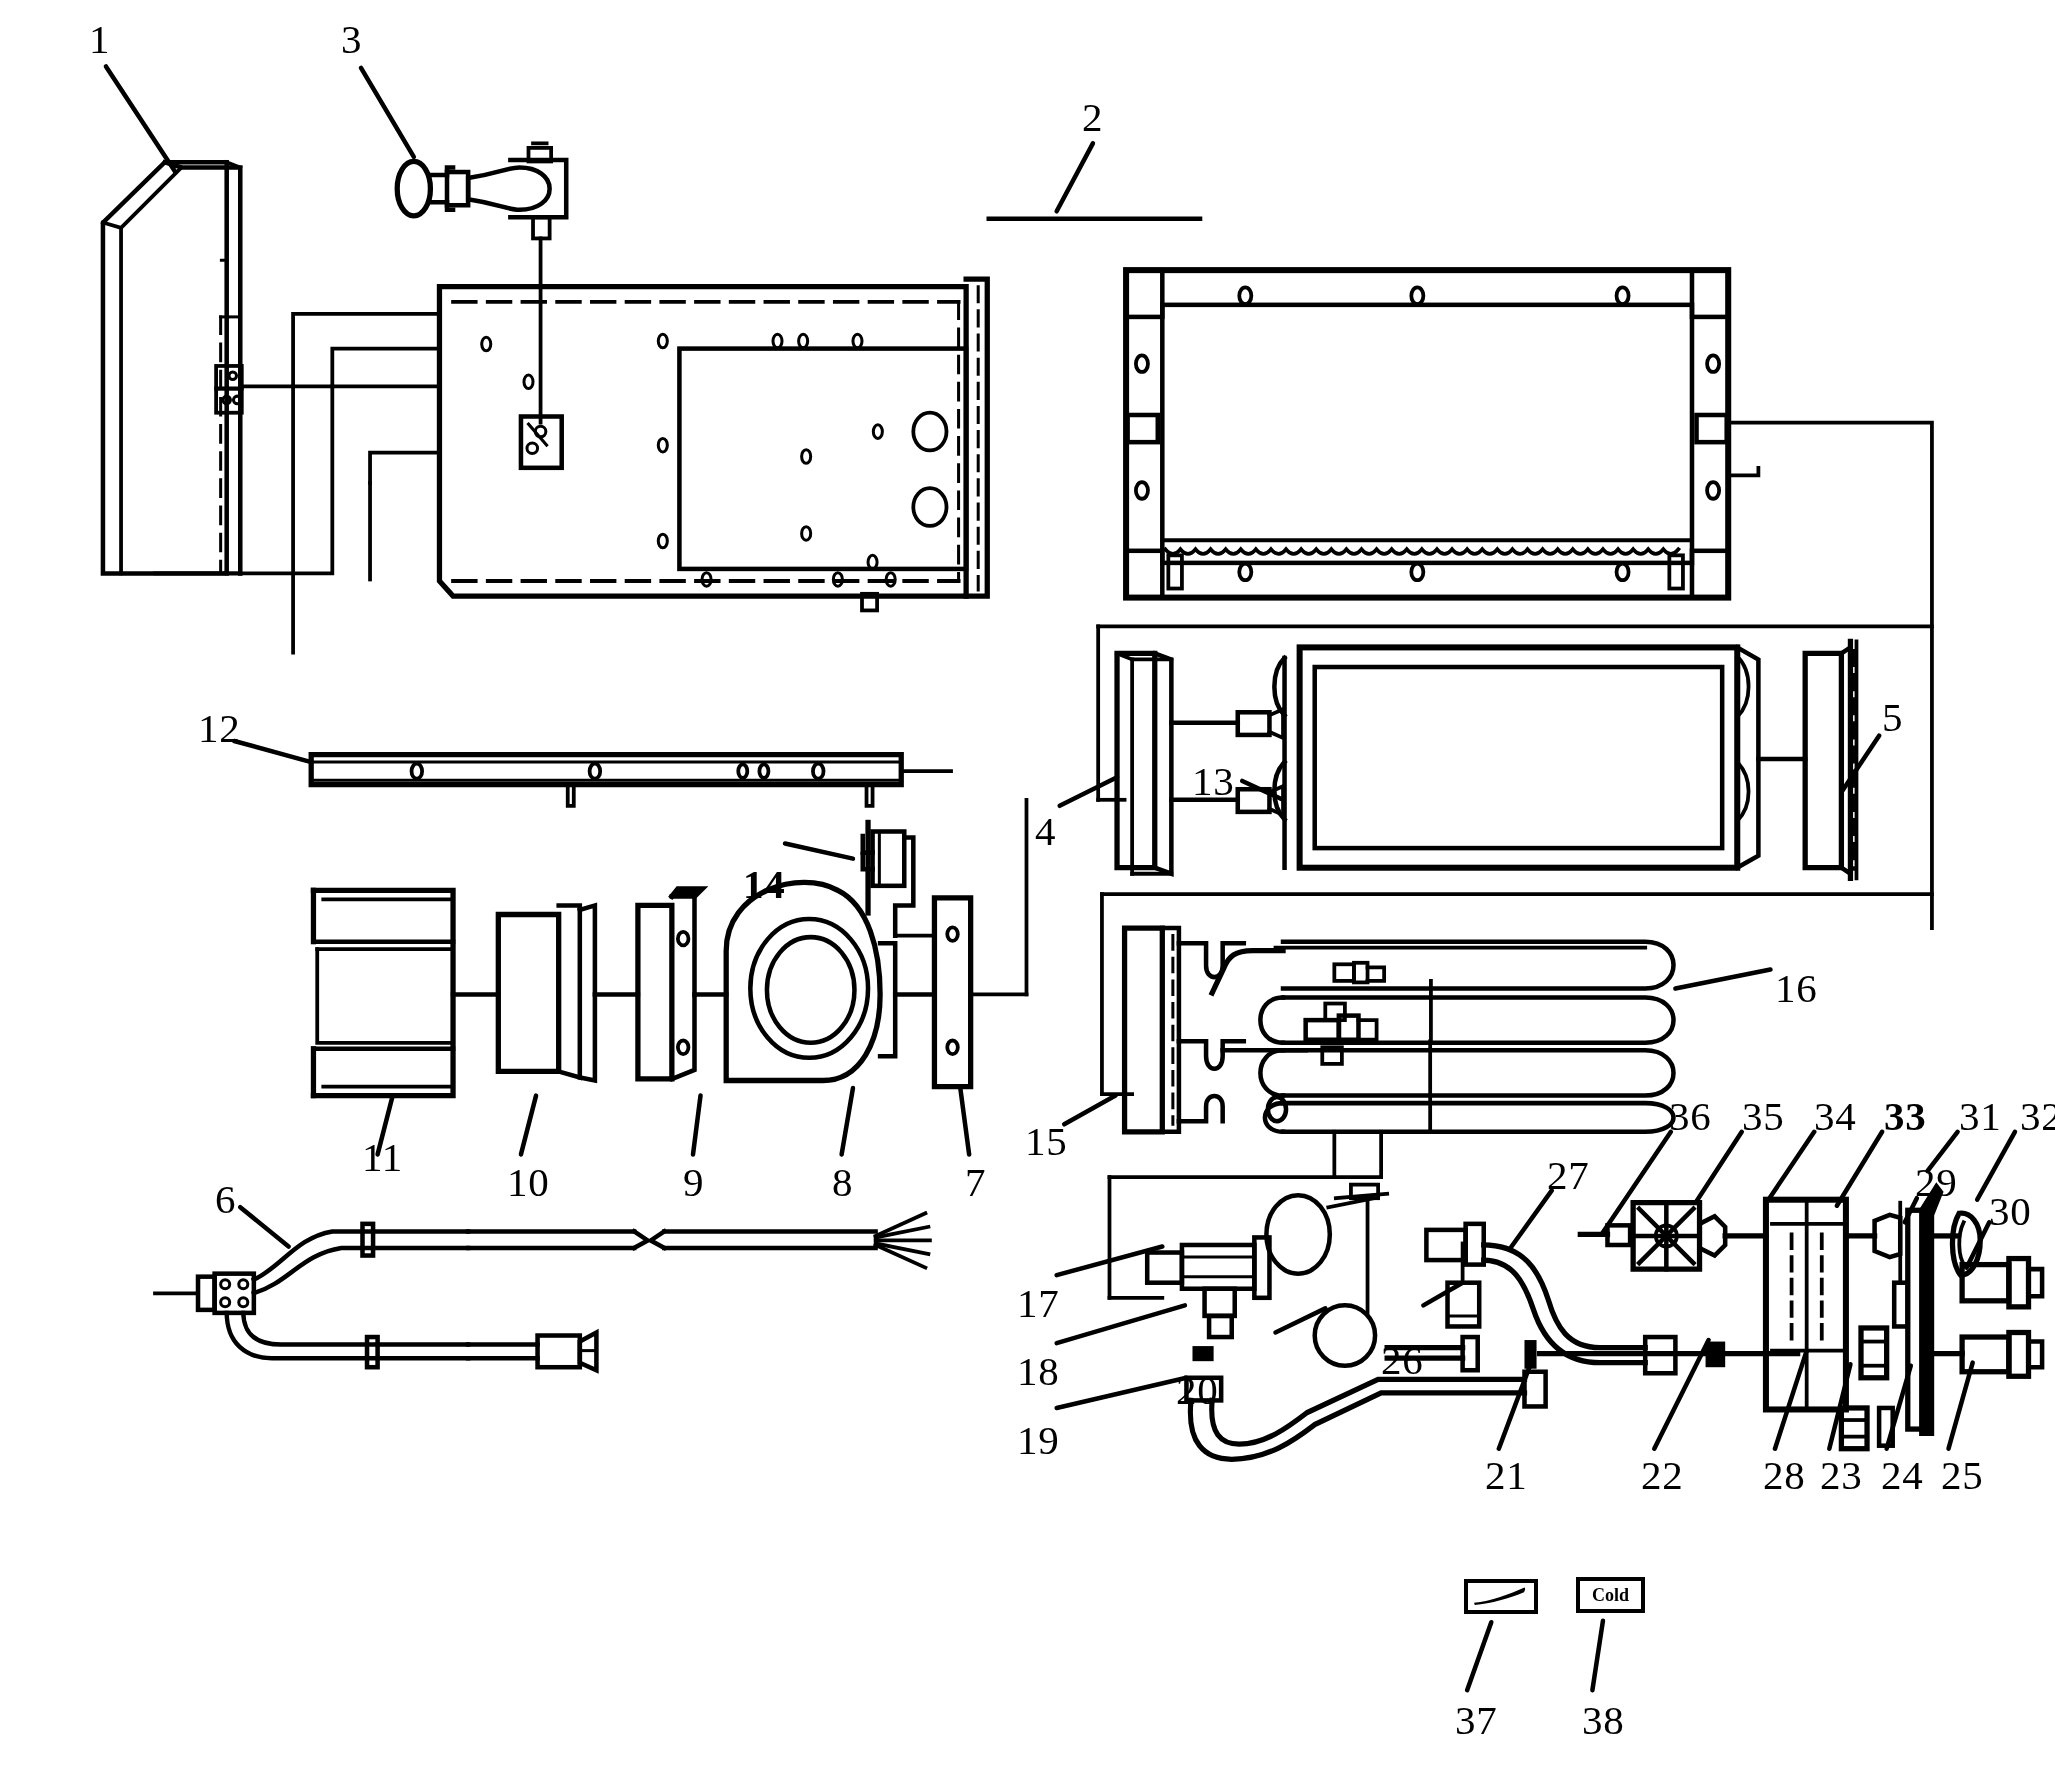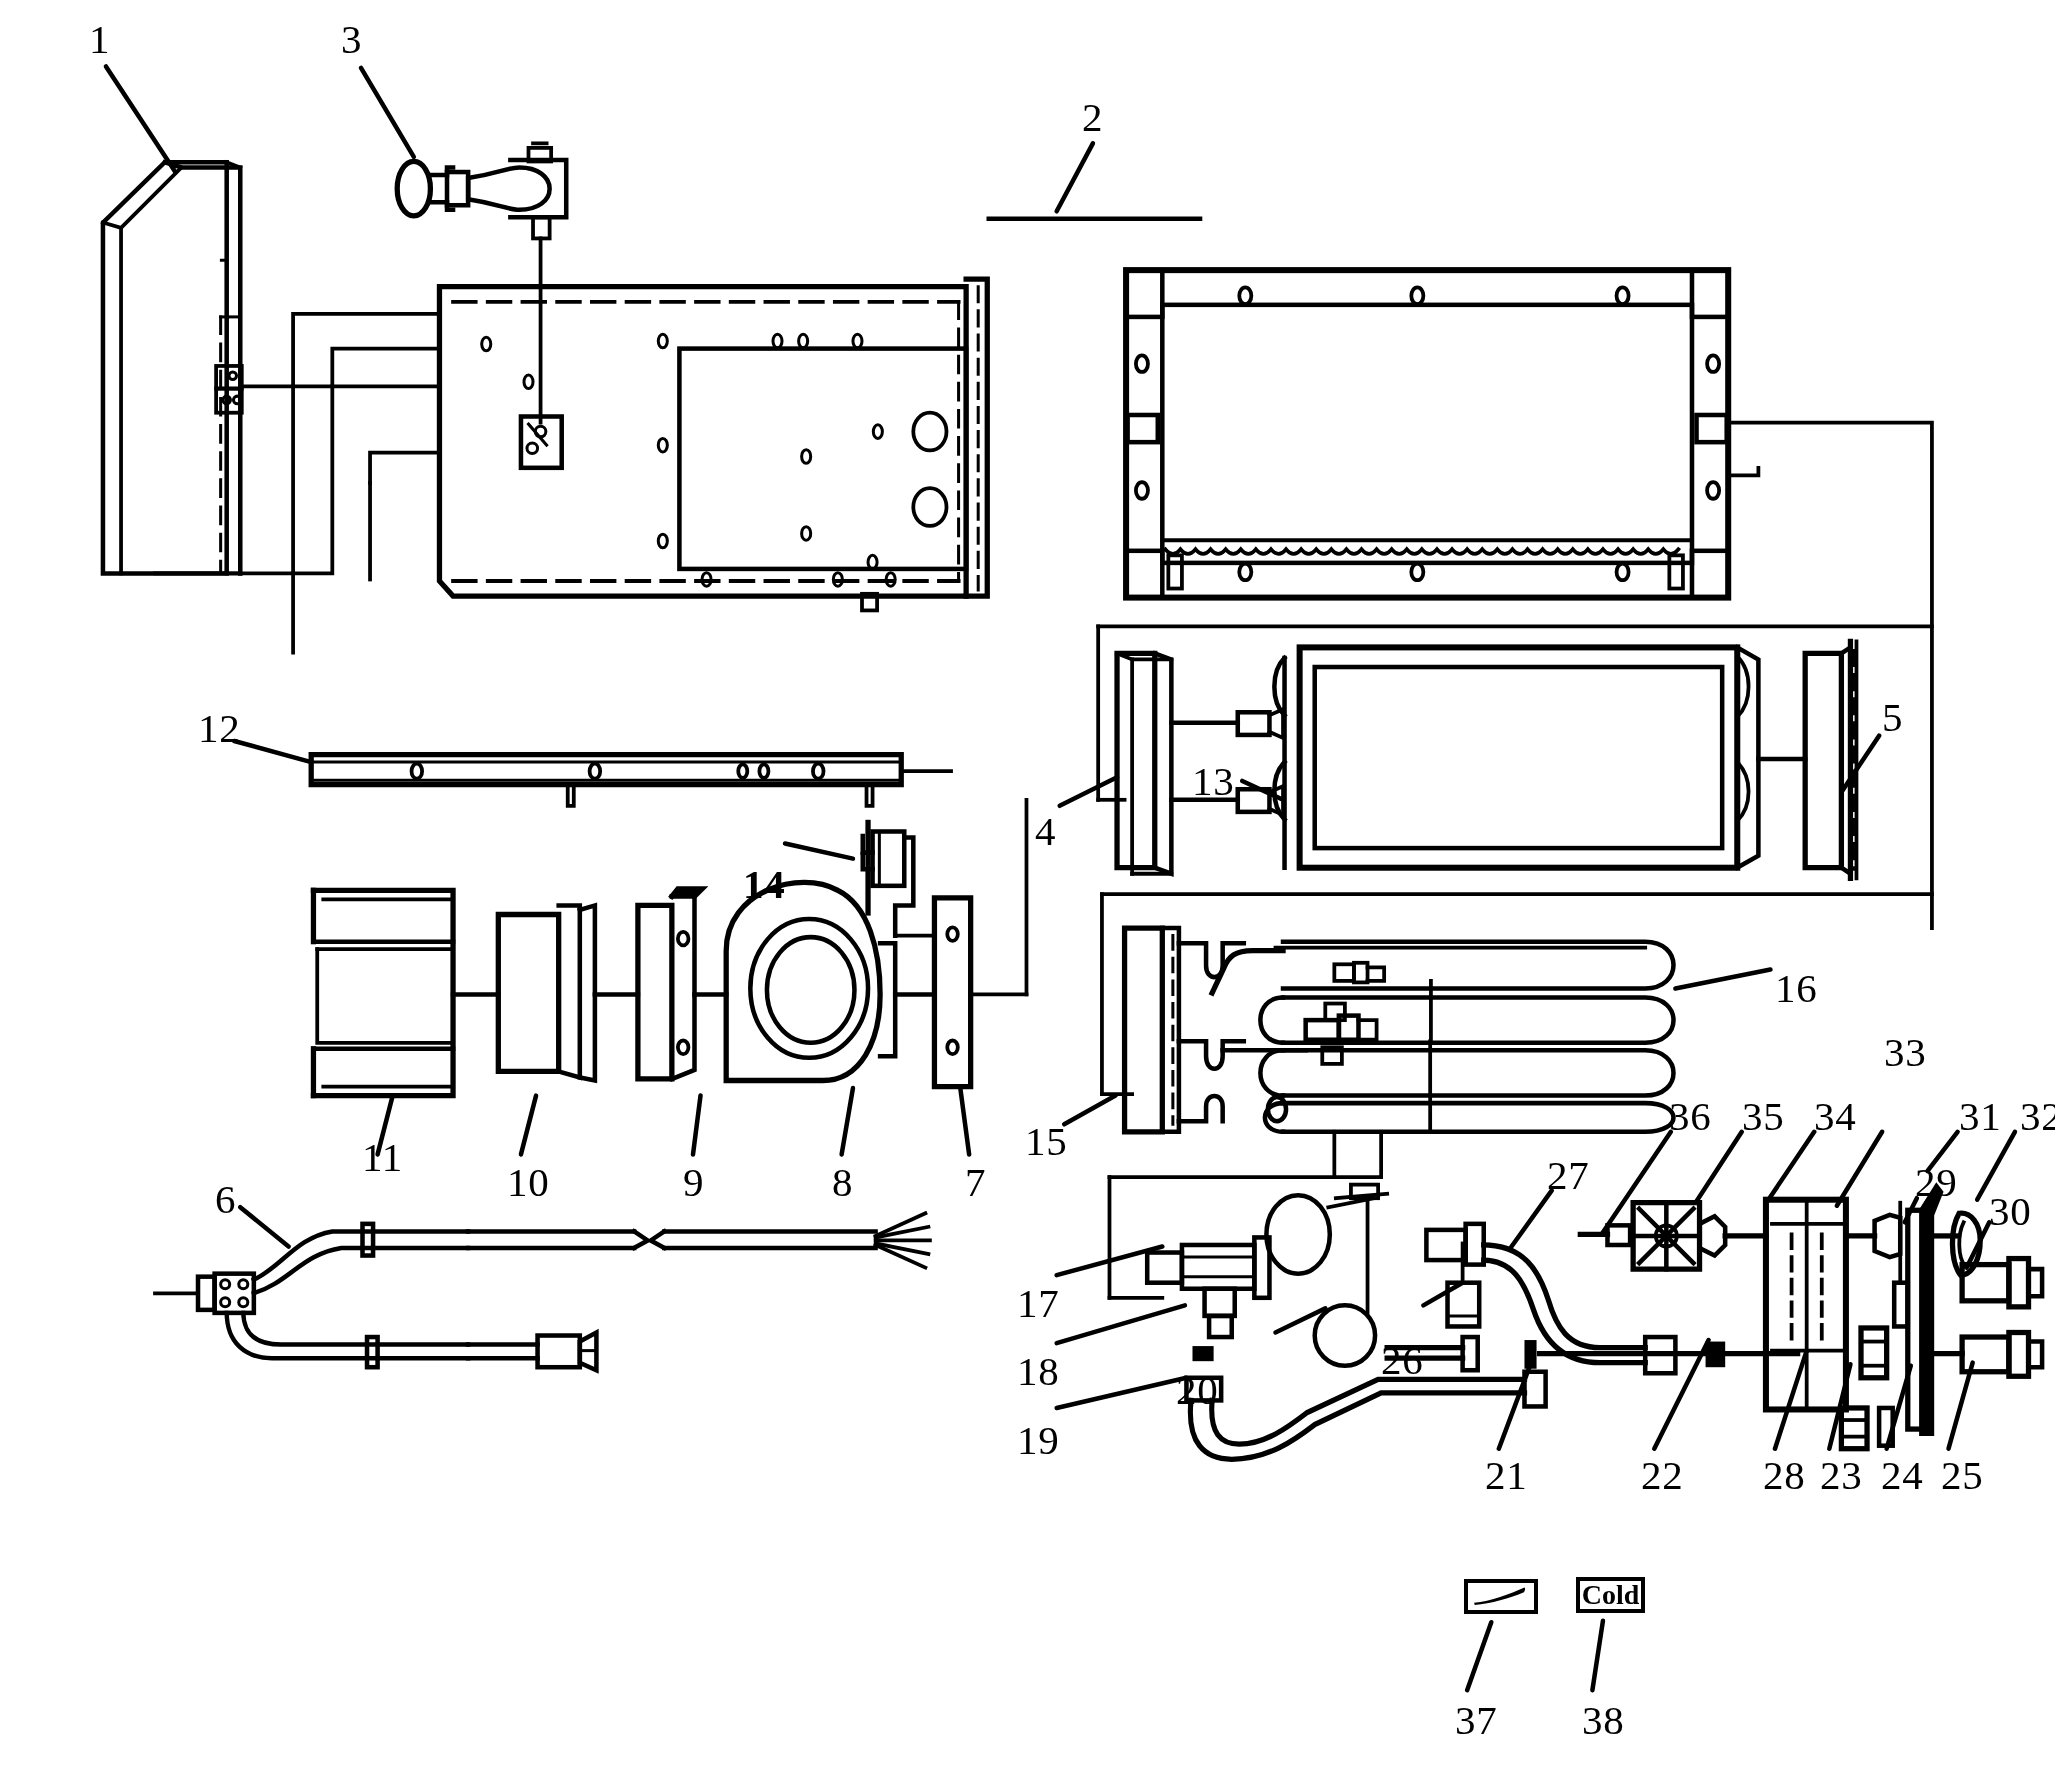--- a/index.html
+++ b/index.html
@@ -455,21 +455,21 @@
   </g>
 </svg>
 
 <div style="position:absolute;left:1464px;top:1579px;width:74px;height:35px;border:4.5px solid #000;box-sizing:border-box;">
   <svg width="65" height="26" viewBox="0 0 86 34" style="position:absolute;left:0;top:0;">
     <path d="M8 26 C30 24 56 14 74 6 C76 5 76 10 74 12 C56 20 30 27 9 29 Z" fill="#000"></path>
   </svg>
 </div>
 
 <div style="position:absolute;left:1576px;top:1577px;width:69px;height:36px;border:4.5px solid #000;box-sizing:border-box;display:flex;align-items:center;justify-content:center;">
-  <span class="cold-label" style="position:static;font-size:28px;text-align:right;">Cold</span>
+  <span class="cold-label" style="position:static;font-size:18px;text-align:right;">Cold</span>
 </div>
 
 <svg id="leaders" width="2056" height="1789" viewBox="0 0 2724 2371" style="position:absolute;left:0;top:0;pointer-events:none;">
       <line x1="140" y1="88" x2="232" y2="228" stroke="#000000" stroke-width="6" stroke-linecap="round"></line>
       <line x1="478" y1="90" x2="548" y2="208" stroke="#000000" stroke-width="6" stroke-linecap="round"></line>
       <line x1="1448" y1="190" x2="1400" y2="280" stroke="#000000" stroke-width="6" stroke-linecap="round"></line>
       <line x1="2490" y1="975" x2="2440" y2="1050" stroke="#000000" stroke-width="6" stroke-linecap="round"></line>
       <line x1="1646" y1="1035" x2="1700" y2="1060" stroke="#000000" stroke-width="6" stroke-linecap="round"></line>
       <line x1="1404" y1="1068" x2="1480" y2="1030" stroke="#000000" stroke-width="6" stroke-linecap="round"></line>
       <line x1="310" y1="982" x2="412" y2="1010" stroke="#000000" stroke-width="6" stroke-linecap="round"></line>
@@ -518,21 +518,21 @@
       <div class="callout" style="left: 1025px; top: 1121px;">15</div>
       <div class="callout" style="left: 362px; top: 1137px;">11</div>
       <div class="callout" style="left: 507px; top: 1162px;">10</div>
       <div class="callout" style="left: 683px; top: 1162px;">9</div>
       <div class="callout" style="left: 832px; top: 1162px;">8</div>
       <div class="callout" style="left: 965px; top: 1162px;">7</div>
       <div class="callout" style="left: 215px; top: 1179px;">6</div>
       <div class="callout" style="left: 1669px; top: 1096px;">36</div>
       <div class="callout" style="left: 1742px; top: 1096px;">35</div>
       <div class="callout" style="left: 1814px; top: 1096px;">34</div>
-      <div class="callout" style="left: 1884px; top: 1032px;">33</div>
+      <div class="callout" style="left: 1884px; top: 1096px; font-weight: bold;">33</div>
       <div class="callout" style="left: 1959px; top: 1096px;">31</div>
       <div class="callout" style="left: 2020px; top: 1096px;">32</div>
       <div class="callout" style="left: 1915px; top: 1162px;">29</div>
       <div class="callout" style="left: 1989px; top: 1191px;">30</div>
       <div class="callout" style="left: 1547px; top: 1155px;">27</div>
       <div class="callout" style="left: 1017px; top: 1283px;">17</div>
       <div class="callout" style="left: 1017px; top: 1351px;">18</div>
       <div class="callout" style="left: 1176px; top: 1342px; margin-top: 28px;">20</div>
       <div class="callout" style="left: 1381px; top: 1340px;">26</div>
       <div class="callout" style="left: 1017px; top: 1420px;">19</div>

